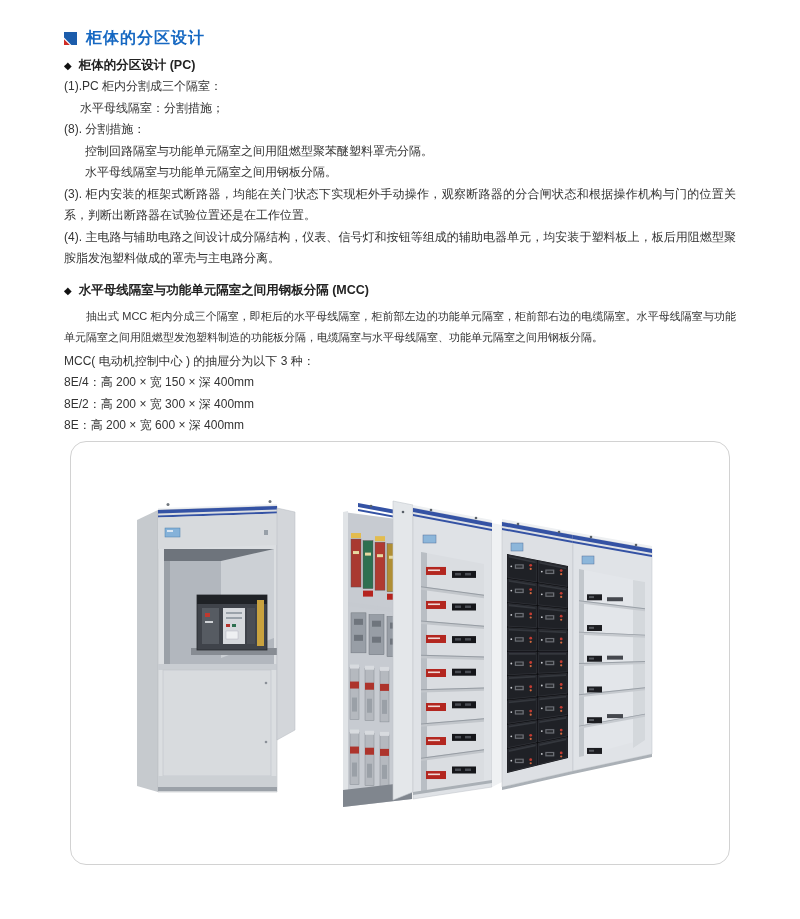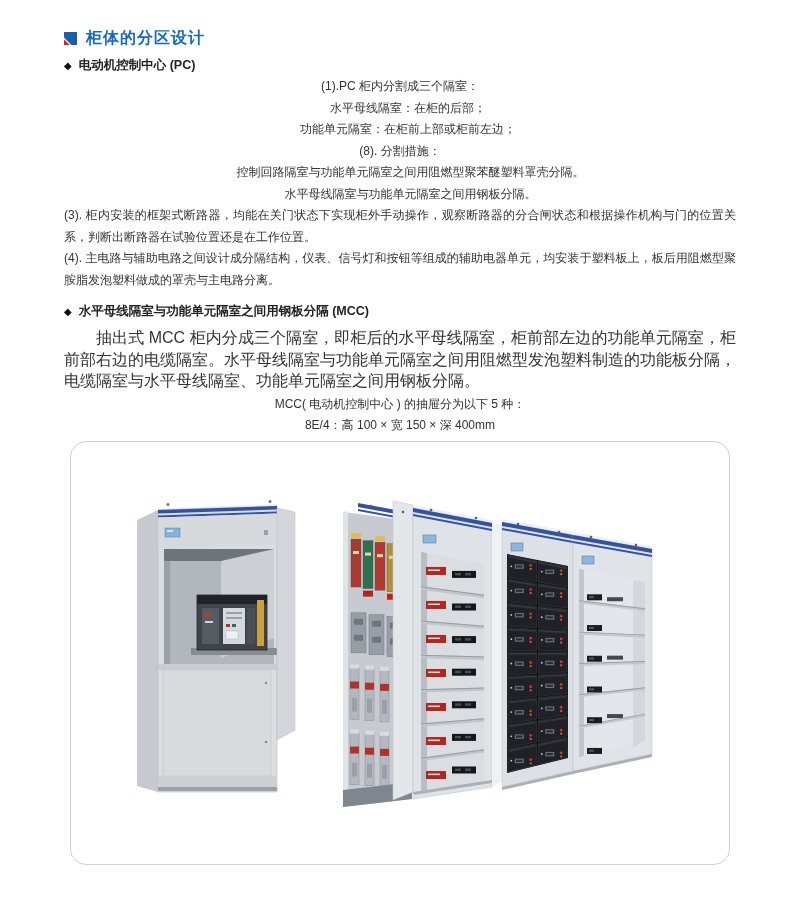--- a/index.html
+++ b/index.html
@@ -23,27 +23,27 @@
   .sec-heading{
     display:flex;align-items:center;
     font-size:12.5px;color:#222;font-weight:bold;
     line-height:17px;
   }
   .sec-heading .diamond{font-size:10px;margin-right:7px;color:#111;}
   .pc-heading{margin-top:9px;}
   .mcc-heading{margin-top:12px;}
   .body-lines{margin-top:2px;}
   p.line{
-    margin:0;font-size:12px;line-height:21.5px;color:#333;text-align:center;
+    margin:0;font-size:12px;line-height:21.5px;color:#333;
   }
   p.wrap{text-align:justify;}
   .ind1{padding-left:16px;}
   .ind2{padding-left:21px;}
   p.mcc-para{
-    margin:7px 0 0 0;font-size:16px;line-height:21.5px;color:#333;
+    margin:7px 0 0 0;font-size:11px;line-height:21.5px;color:#333;
     text-align:justify;text-indent:2em;
   }
   .photo-box{
     margin:4px 0 0 6px;
     width:660px;height:424px;
     border:1px solid #d2d2d2;border-radius:16px;
     box-sizing:border-box;
     position:relative;overflow:hidden;
     background:#ffffff;
   }
@@ -59,43 +59,44 @@
       <rect x="0" y="0" width="13" height="13" fill="#1b5cab"></rect>
       <polygon points="0,13 0,5.6 7.4,13" fill="#ffffff"></polygon>
       <polygon points="0,13 0,7.2 5.8,13" fill="#cf2c26"></polygon>
     </svg>
     <h1 class="page-title">柜体的分区设计</h1>
   </div>
 
   <div>
     <div class="sec-heading pc-heading">
       <span class="diamond">◆</span>
-      <span>电动机控制中心 (PC)</span>
+      <span>柜体的分区设计 (PC)</span>
     </div>
     <div class="body-lines">
       <p class="line">(1).PC 柜内分割成三个隔室：</p>
-      <p class="line ind1">水平母线隔室：在柜的后部；</p>
-      <p class="line ind1">功能单元隔室：在柜前上部或柜前左边；</p>
+      <p class="line ind1">水平母线隔室：分割措施；</p>
       <p class="line">(8). 分割措施：</p>
       <p class="line ind2">控制回路隔室与功能单元隔室之间用阻燃型聚苯醚塑料罩壳分隔。</p>
       <p class="line ind2">水平母线隔室与功能单元隔室之间用钢板分隔。</p>
       <p class="line wrap">(3). 柜内安装的框架式断路器，均能在关门状态下实现柜外手动操作，观察断路器的分合闸状态和根据操作机构与门的位置关系，判断出断路器在试验位置还是在工作位置。</p>
       <p class="line wrap">(4). 主电路与辅助电路之间设计成分隔结构，仪表、信号灯和按钮等组成的辅助电器单元，均安装于塑料板上，板后用阻燃型聚胺脂发泡塑料做成的罩壳与主电路分离。</p>
     </div>
   </div>
 
   <div>
     <div class="sec-heading mcc-heading">
       <span class="diamond">◆</span>
       <span>水平母线隔室与功能单元隔室之间用钢板分隔 (MCC)</span>
     </div>
     <p class="mcc-para">抽出式 MCC 柜内分成三个隔室，即柜后的水平母线隔室，柜前部左边的功能单元隔室，柜前部右边的电缆隔室。水平母线隔室与功能单元隔室之间用阻燃型发泡塑料制造的功能板分隔，电缆隔室与水平母线隔室、功能单元隔室之间用钢板分隔。</p>
     <div class="body-lines">
-      <p class="line">MCC( 电动机控制中心 ) 的抽屉分为以下 5 种：</p>
-      <p class="line">8E/4：高 100 × 宽 150 × 深 400mm</p>
+      <p class="line">MCC( 电动机控制中心 ) 的抽屉分为以下 3 种：</p>
+      <p class="line">8E/4：高 200 × 宽 150 × 深 400mm</p>
+      <p class="line">8E/2：高 200 × 宽 300 × 深 400mm</p>
+      <p class="line">8E：高 200 × 宽 600 × 深 400mm</p>
     </div>
   </div>
 
   <figure class="photo-box">
     <svg id="photo-svg" viewBox="0 0 658 422" width="658" height="422">
 
       <g>
         <polygon points="66,78 87,68 87,350 66,344" fill="#c6cace"></polygon>
         <polygon points="87,66 206,62 206,64 87,68" fill="#f0f2f4"></polygon>
         <polygon points="87,68 206,64 206,350 87,350" fill="#dbdee1" stroke="#b0b4ba" stroke-width="0.5"></polygon>

